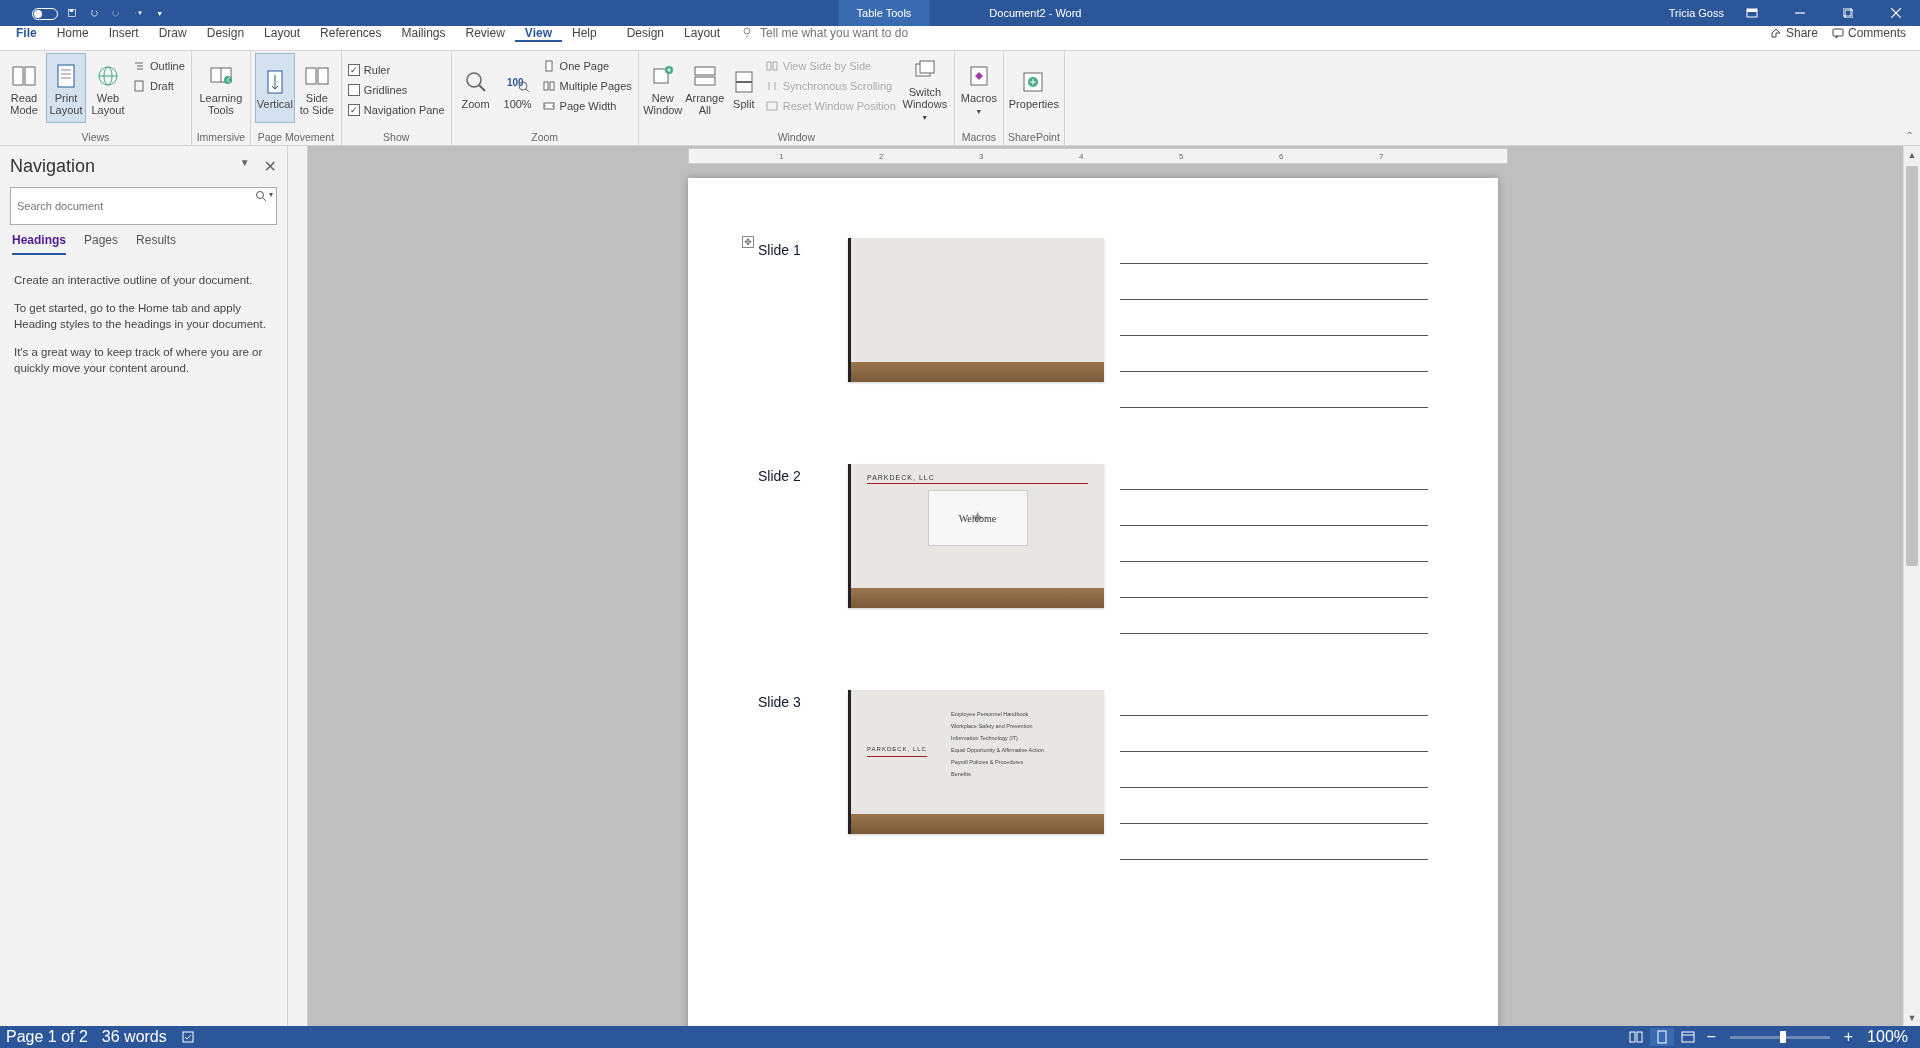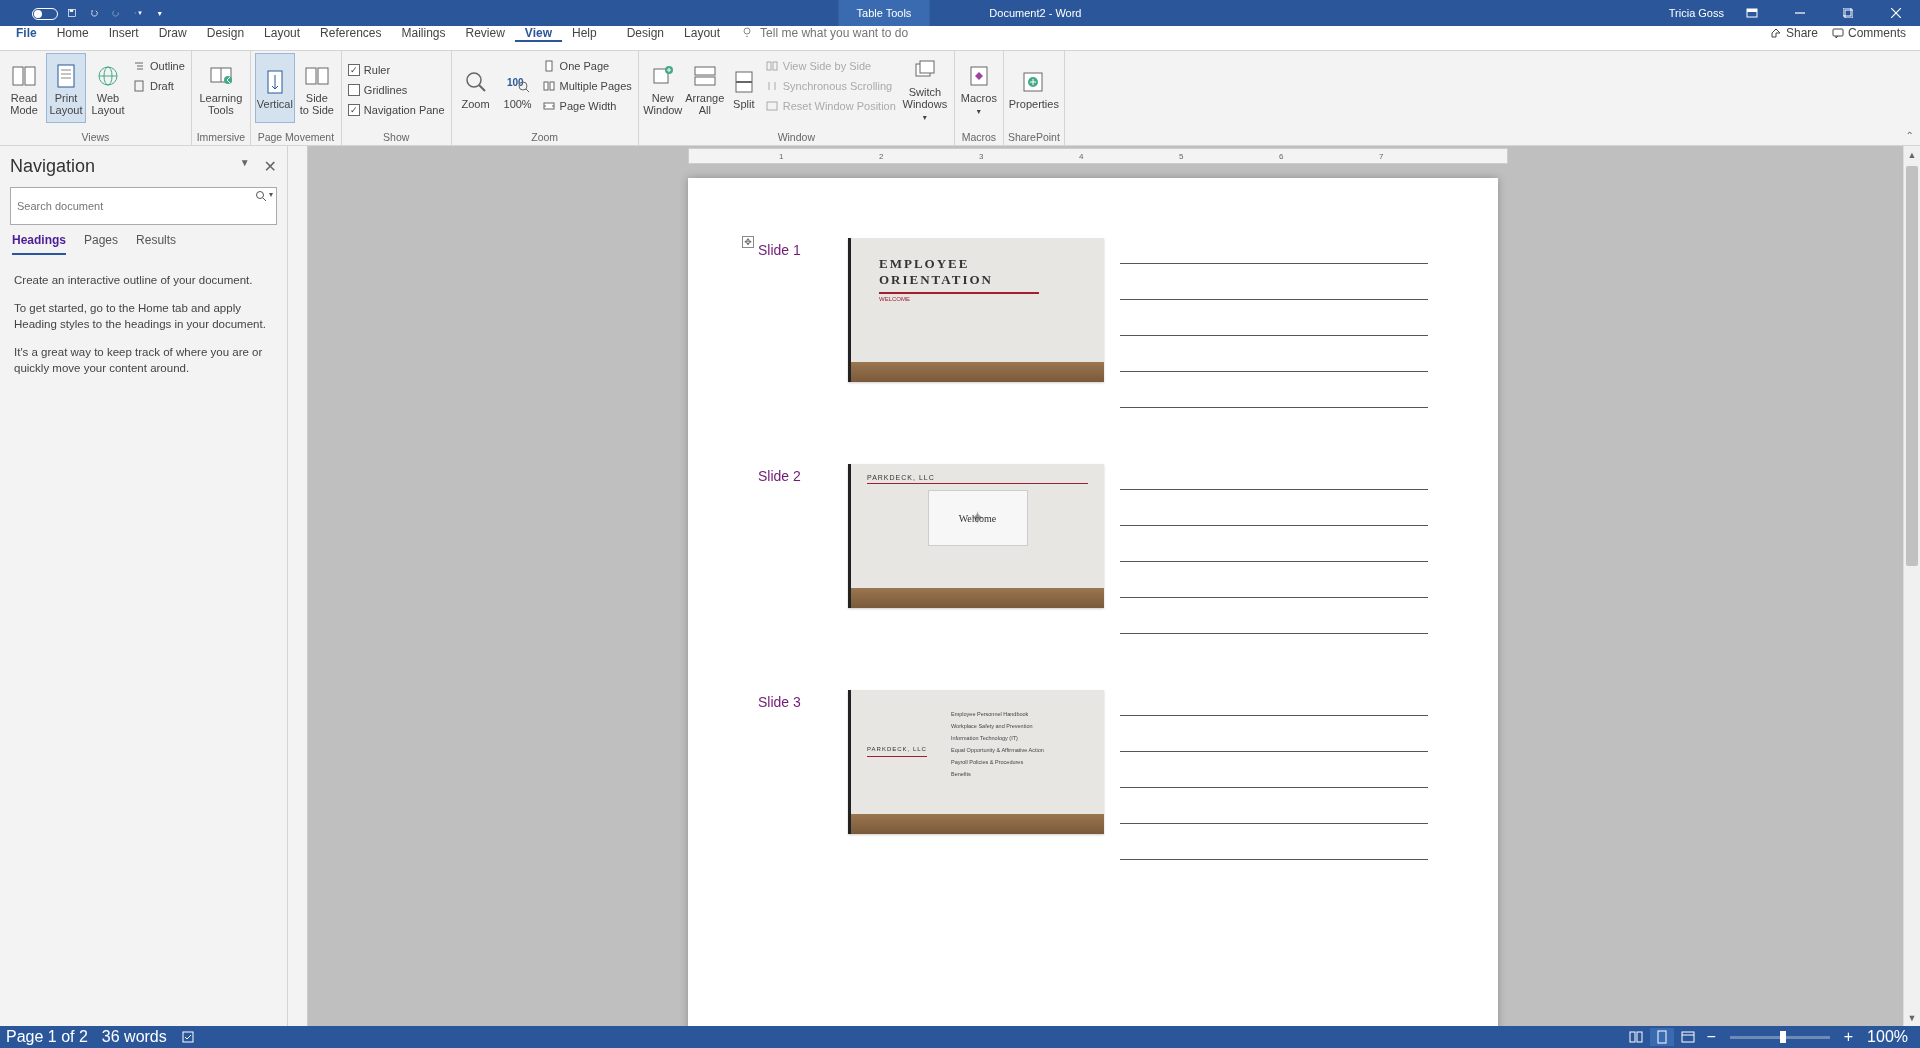--- a/index.html
+++ b/index.html
@@ -65,21 +65,21 @@
 .v-ruler { width: 20px; background: #f3f3f3; border-right: 1px solid #ccc; position: relative; }
 .doc-scroll { flex: 1; overflow: auto; position: relative; }
 .h-ruler-wrap { height: 20px; background: #bfbfbf; display: flex; }
 .h-ruler-pad { width: 380px; }
 .h-ruler { flex: 1; height: 16px; background: #f3f3f3; border: 1px solid #ccc; position: relative; font-size: 8px; color: #666; display: flex; align-items: center; margin-top: 2px; max-width: 820px; }
 .h-ruler span { position: absolute; }
 .page { width: 810px; min-height: 1056px; background: #fff; margin: 12px auto 30px 380px; box-shadow: 0 0 8px rgba(0,0,0,0.25); padding: 60px 70px; position: relative; }
 .anchor-handle { position: absolute; left: 54px; top: 58px; width: 12px; height: 12px; border: 1px solid #888; font-size: 9px; display: flex; align-items: center; justify-content: center; color: #666; cursor: move; }
 
 .slide-row { display: flex; margin-bottom: 46px; }
-.slide-label { width: 90px; font-size: 14px; color: #701a75; padding-top: 4px; }
+.slide-label { width: 90px; font-size: 14px; color: #0f172a; padding-top: 4px; }
 .slide-thumb { width: 256px; height: 144px; background: linear-gradient(#e8e6e2 0%, #e8e6e2 86%, transparent 86%); border-left: 3px solid #222; position: relative; box-shadow: 0 1px 2px rgba(0,0,0,0.2); }
 .slide-floor { position: absolute; bottom: 0; left: 0; right: 0; height: 20px; background: linear-gradient(#9a7550, #7a5a3a); }
 .slide-content { position: absolute; top: 18px; left: 28px; right: 16px; }
 .s1-title { font-family: Georgia, serif; font-size: 13px; letter-spacing: 2px; color: #333; font-weight: 600; }
 .s1-sub { width: 160px; border-bottom: 2px solid #a02030; margin-top: 4px; }
 .s1-tiny { font-size: 6px; color: #a02030; margin-top: 2px; }
 .s2-head { font-size: 7px; letter-spacing: 1px; color: #333; }
 .s2-rule { border-bottom: 1px solid #a02030; margin: 2px 0 6px 0; }
 .s2-frame { width: 100px; height: 56px; border: 1px solid #ccc; margin: 0 auto; display: flex; align-items: center; justify-content: center; background: #f7f7f7; position: relative; }
 .s2-star { font-size: 18px; color: #999; }
@@ -559,26 +559,20 @@
             <span style="left:590px">6</span>
           <span style="left:690px">7</span>
         </div>
       </div>
       <div class="page">
         <div class="anchor-handle">✥</div>
 
         <div class="slide-row">
           <div class="slide-label">Slide 1</div>
           <div class="slide-thumb">
-            <div class="slide-content">
-              <div class="s1-title">EMPLOYEE</div>
-              <div class="s1-title">ORIENTATION</div>
-              <div class="s1-sub"></div>
-              <div class="s1-tiny">WELCOME</div>
-            </div>
             <div class="slide-floor"></div>
           </div>
           <div class="note-lines">
             <div class="note-line"></div>
               <div class="note-line"></div>
               <div class="note-line"></div>
             <div class="note-line"></div>
               <div class="note-line"></div>
           </div>
         </div>

